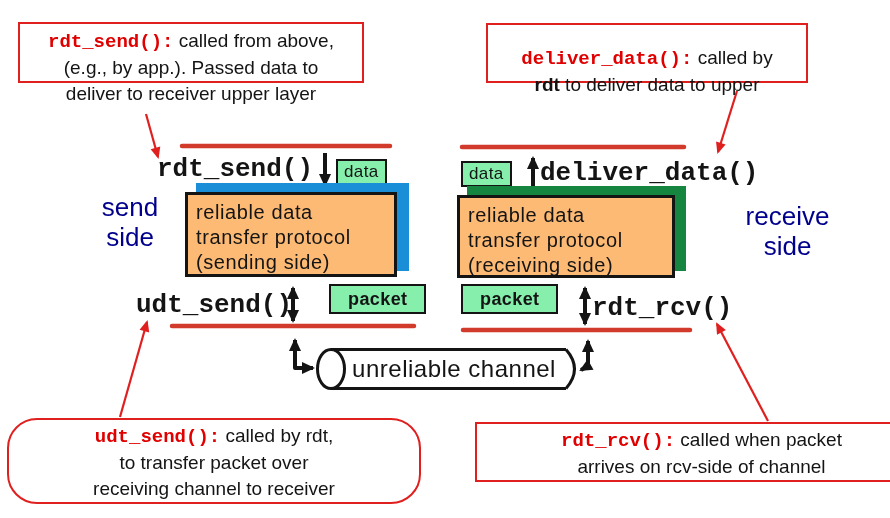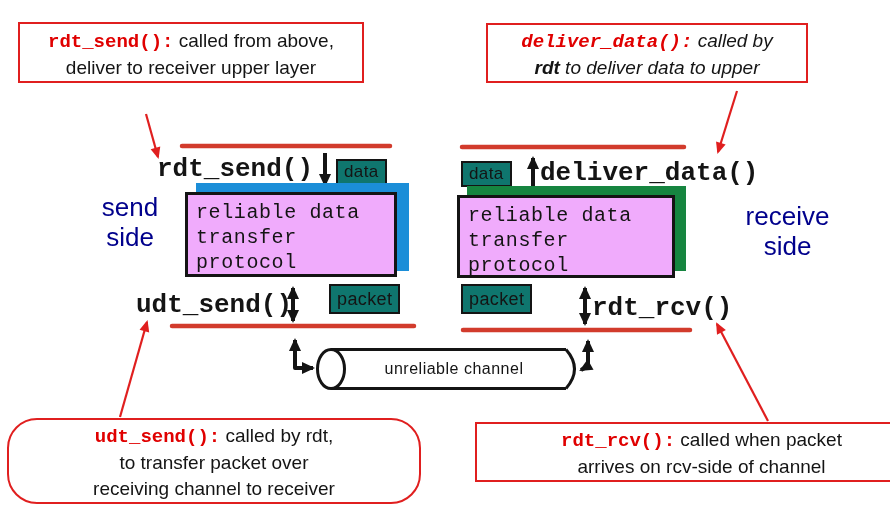--- a/index.html
+++ b/index.html
@@ -21,33 +21,33 @@
   .cyl-ell{stroke:var(--ink);stroke-width:3;fill:#fff;}
   .mhead-b{fill:var(--ink);} .mhead-r{fill:var(--red);}
 
   .callout{position:absolute;border:2px solid var(--red);background:#fff;
            text-align:center;font-size:19px;line-height:26px;box-sizing:border-box;}
   .code{font-family:"Liberation Mono",monospace;font-weight:bold;color:var(--code-red);}
   .b{font-weight:bold;}
 
   .mono-label{position:absolute;font-family:"Liberation Mono",monospace;
               font-weight:bold;font-size:26px;line-height:26px;white-space:nowrap;text-align:right;}
-  .tag{position:absolute;border:2px solid var(--ink);background:#0f766e;
+  .tag{position:absolute;border:2px solid var(--ink);background:#86efac;
        font-size:17px;line-height:20px;padding:1px 6px;letter-spacing:0.4px;}
-  .tag.pkt{font-size:18px;line-height:22px;padding:2px 6px;}
+  .tag.pkt{font-size:18px;line-height:22px;padding:2px 17px;font-weight:bold;}
 
   .shadow{position:absolute;}
   .shadow.blue{background:var(--blue);}
   .shadow.green{background:var(--green);}
-  .proto{position:absolute;border:3px solid var(--ink);background:#f0abfc;
+  .proto{position:absolute;border:3px solid var(--ink);background:#fdba74;
          font-size:20px;line-height:25px;letter-spacing:0.6px;
-         padding:5px 0 0 8px;box-sizing:border-box;font-family:Liberation Mono, monospace;}
+         padding:5px 0 0 8px;box-sizing:border-box;}
 
   .side{position:absolute;color:var(--navy);font-size:26px;line-height:30px;text-align:center;}
-  .channel-label{position:absolute;font-size:16px;line-height:26px;letter-spacing:0.5px;
+  .channel-label{position:absolute;font-size:24px;line-height:26px;letter-spacing:0.5px;
                  text-align:center;white-space:nowrap;}
 </style>
 </head>
 <body>
 
 <div class="canvas">
 
   <svg class="overlay" viewBox="0 0 890 518" xmlns="http://www.w3.org/2000/svg">
     <defs>
       <marker id="ab" markerUnits="userSpaceOnUse" markerWidth="16" markerHeight="14" refX="12" refY="7" orient="auto-start-reverse">
@@ -78,24 +78,25 @@
     </g>
 
     <path class="rarrow" d="M146,114 L158,157" marker-end="url(#ar)"></path>
     <path class="rarrow" d="M737,91 L718,152" marker-end="url(#ar)"></path>
     <path class="rarrow" d="M120,417 L147,322" marker-end="url(#ar)"></path>
     <path class="rarrow" d="M768,421 L717,324" marker-end="url(#ar)"></path>
   </svg>
 
   <div class="callout" style="left:18px;top:22px;width:346px;height:61px;padding-top:4px;">
     <div><span class="code">rdt_send():</span><span> called from above,</span></div>
+    <div>(e.g., by app.). Passed data to</div>
     <div>deliver to receiver upper layer</div>
   </div>
 
-  <div class="callout" style="left:486px;top:23px;width:322px;height:60px;padding-top:3px;font-style:italic;">
+  <div class="callout" style="left:486px;top:23px;width:322px;height:60px;padding-top:20px;">
     <div><span class="code">deliver_data():</span><span> called by</span></div>
     <div><span class="b">rdt</span><span> to deliver data to upper</span></div>
   </div>
 
   <div class="callout" style="left:7px;top:418px;width:414px;height:86px;padding-top:3px;border-radius:30px;">
     <div><span class="code">udt_send():</span><span> called by rdt,</span></div>
     <div>to transfer packet over</div>
     <div>receiving channel to receiver</div>
   </div>
 
@@ -111,26 +112,28 @@
 
   <div class="tag" style="left:336px;top:159px;">data</div>
   <div class="tag" style="left:461px;top:161px;">data</div>
   <div class="tag pkt" style="left:329px;top:284px;">packet</div>
   <div class="tag pkt" style="left:461px;top:284px;">packet</div>
 
   <div class="shadow blue" style="left:196px;top:183px;width:213px;height:88px;"></div>
   <div class="proto" style="left:185px;top:192px;width:212px;height:85px;">
     <div>reliable data</div>
     <div>transfer protocol</div>
+    <div>(sending side)</div>
   </div>
 
   <div class="shadow green" style="left:467px;top:186px;width:219px;height:85px;"></div>
   <div class="proto" style="left:457px;top:195px;width:218px;height:83px;">
     <div>reliable data</div>
     <div>transfer protocol</div>
+    <div>(receiving side)</div>
   </div>
 
   <div class="side" style="left:75px;top:192px;width:110px;">
     <div>send</div>
     <div>side</div>
   </div>
   <div class="side" style="left:715px;top:201px;width:145px;">
     <div>receive</div>
     <div>side</div>
   </div>

